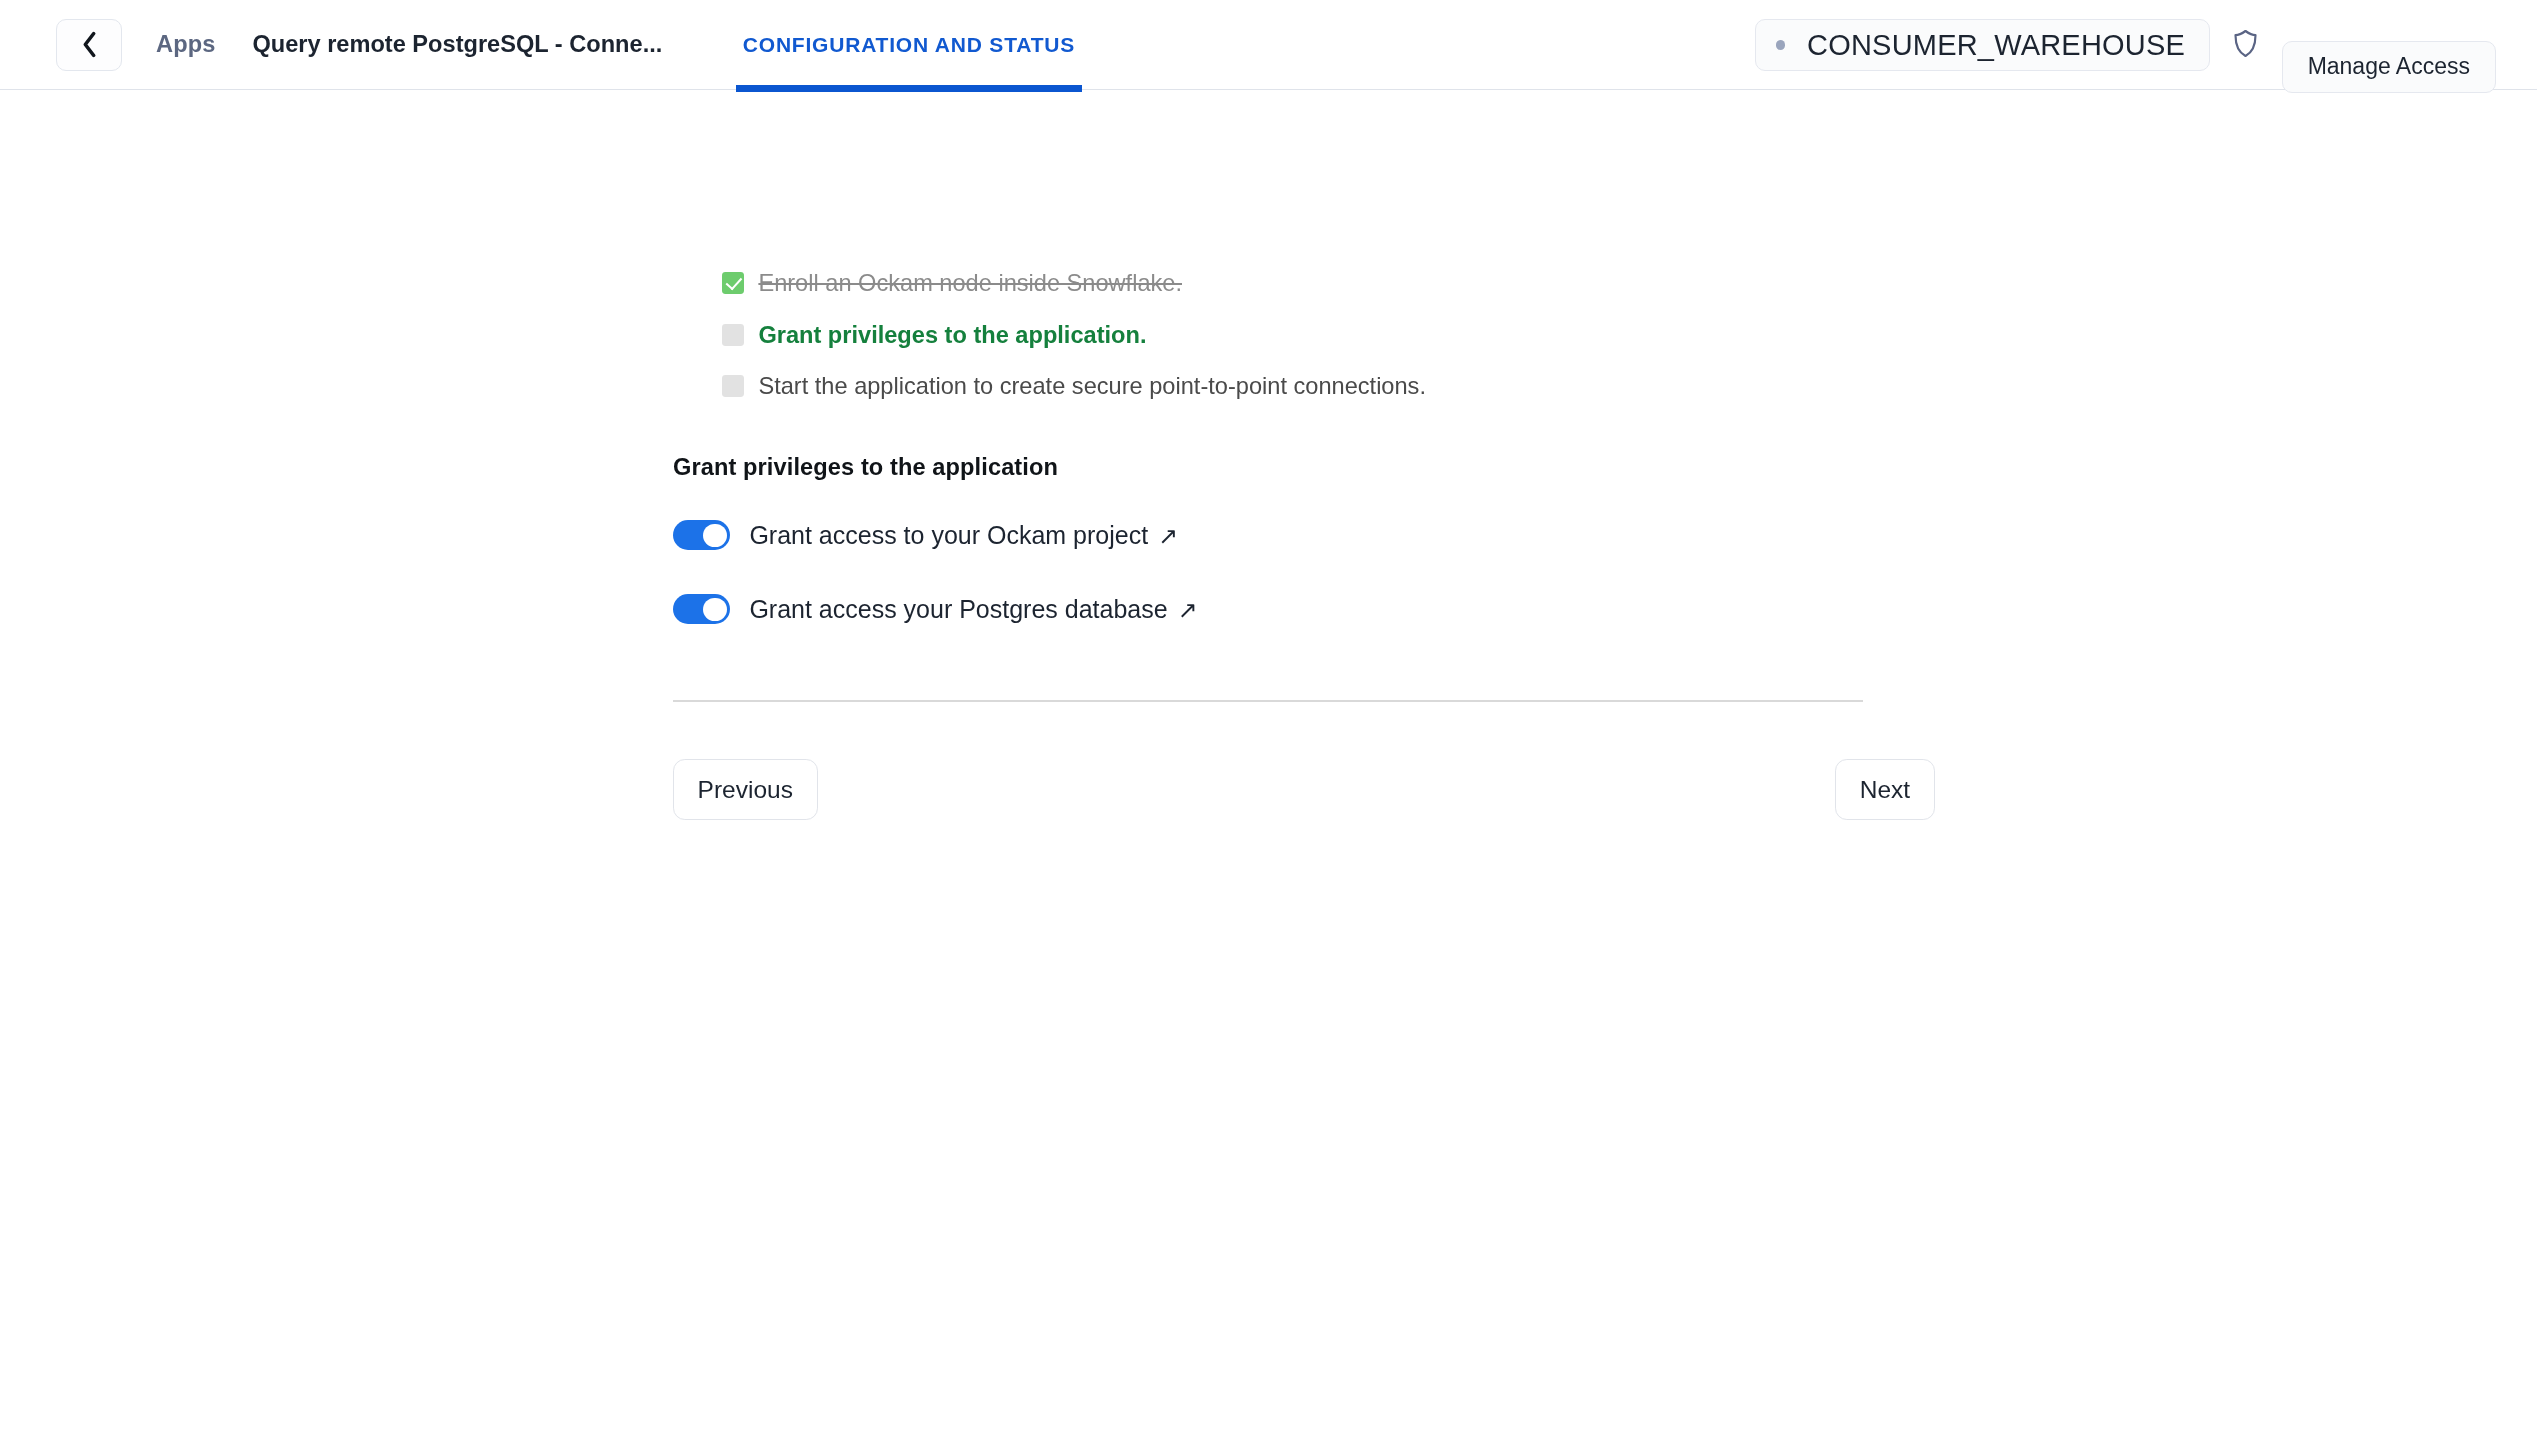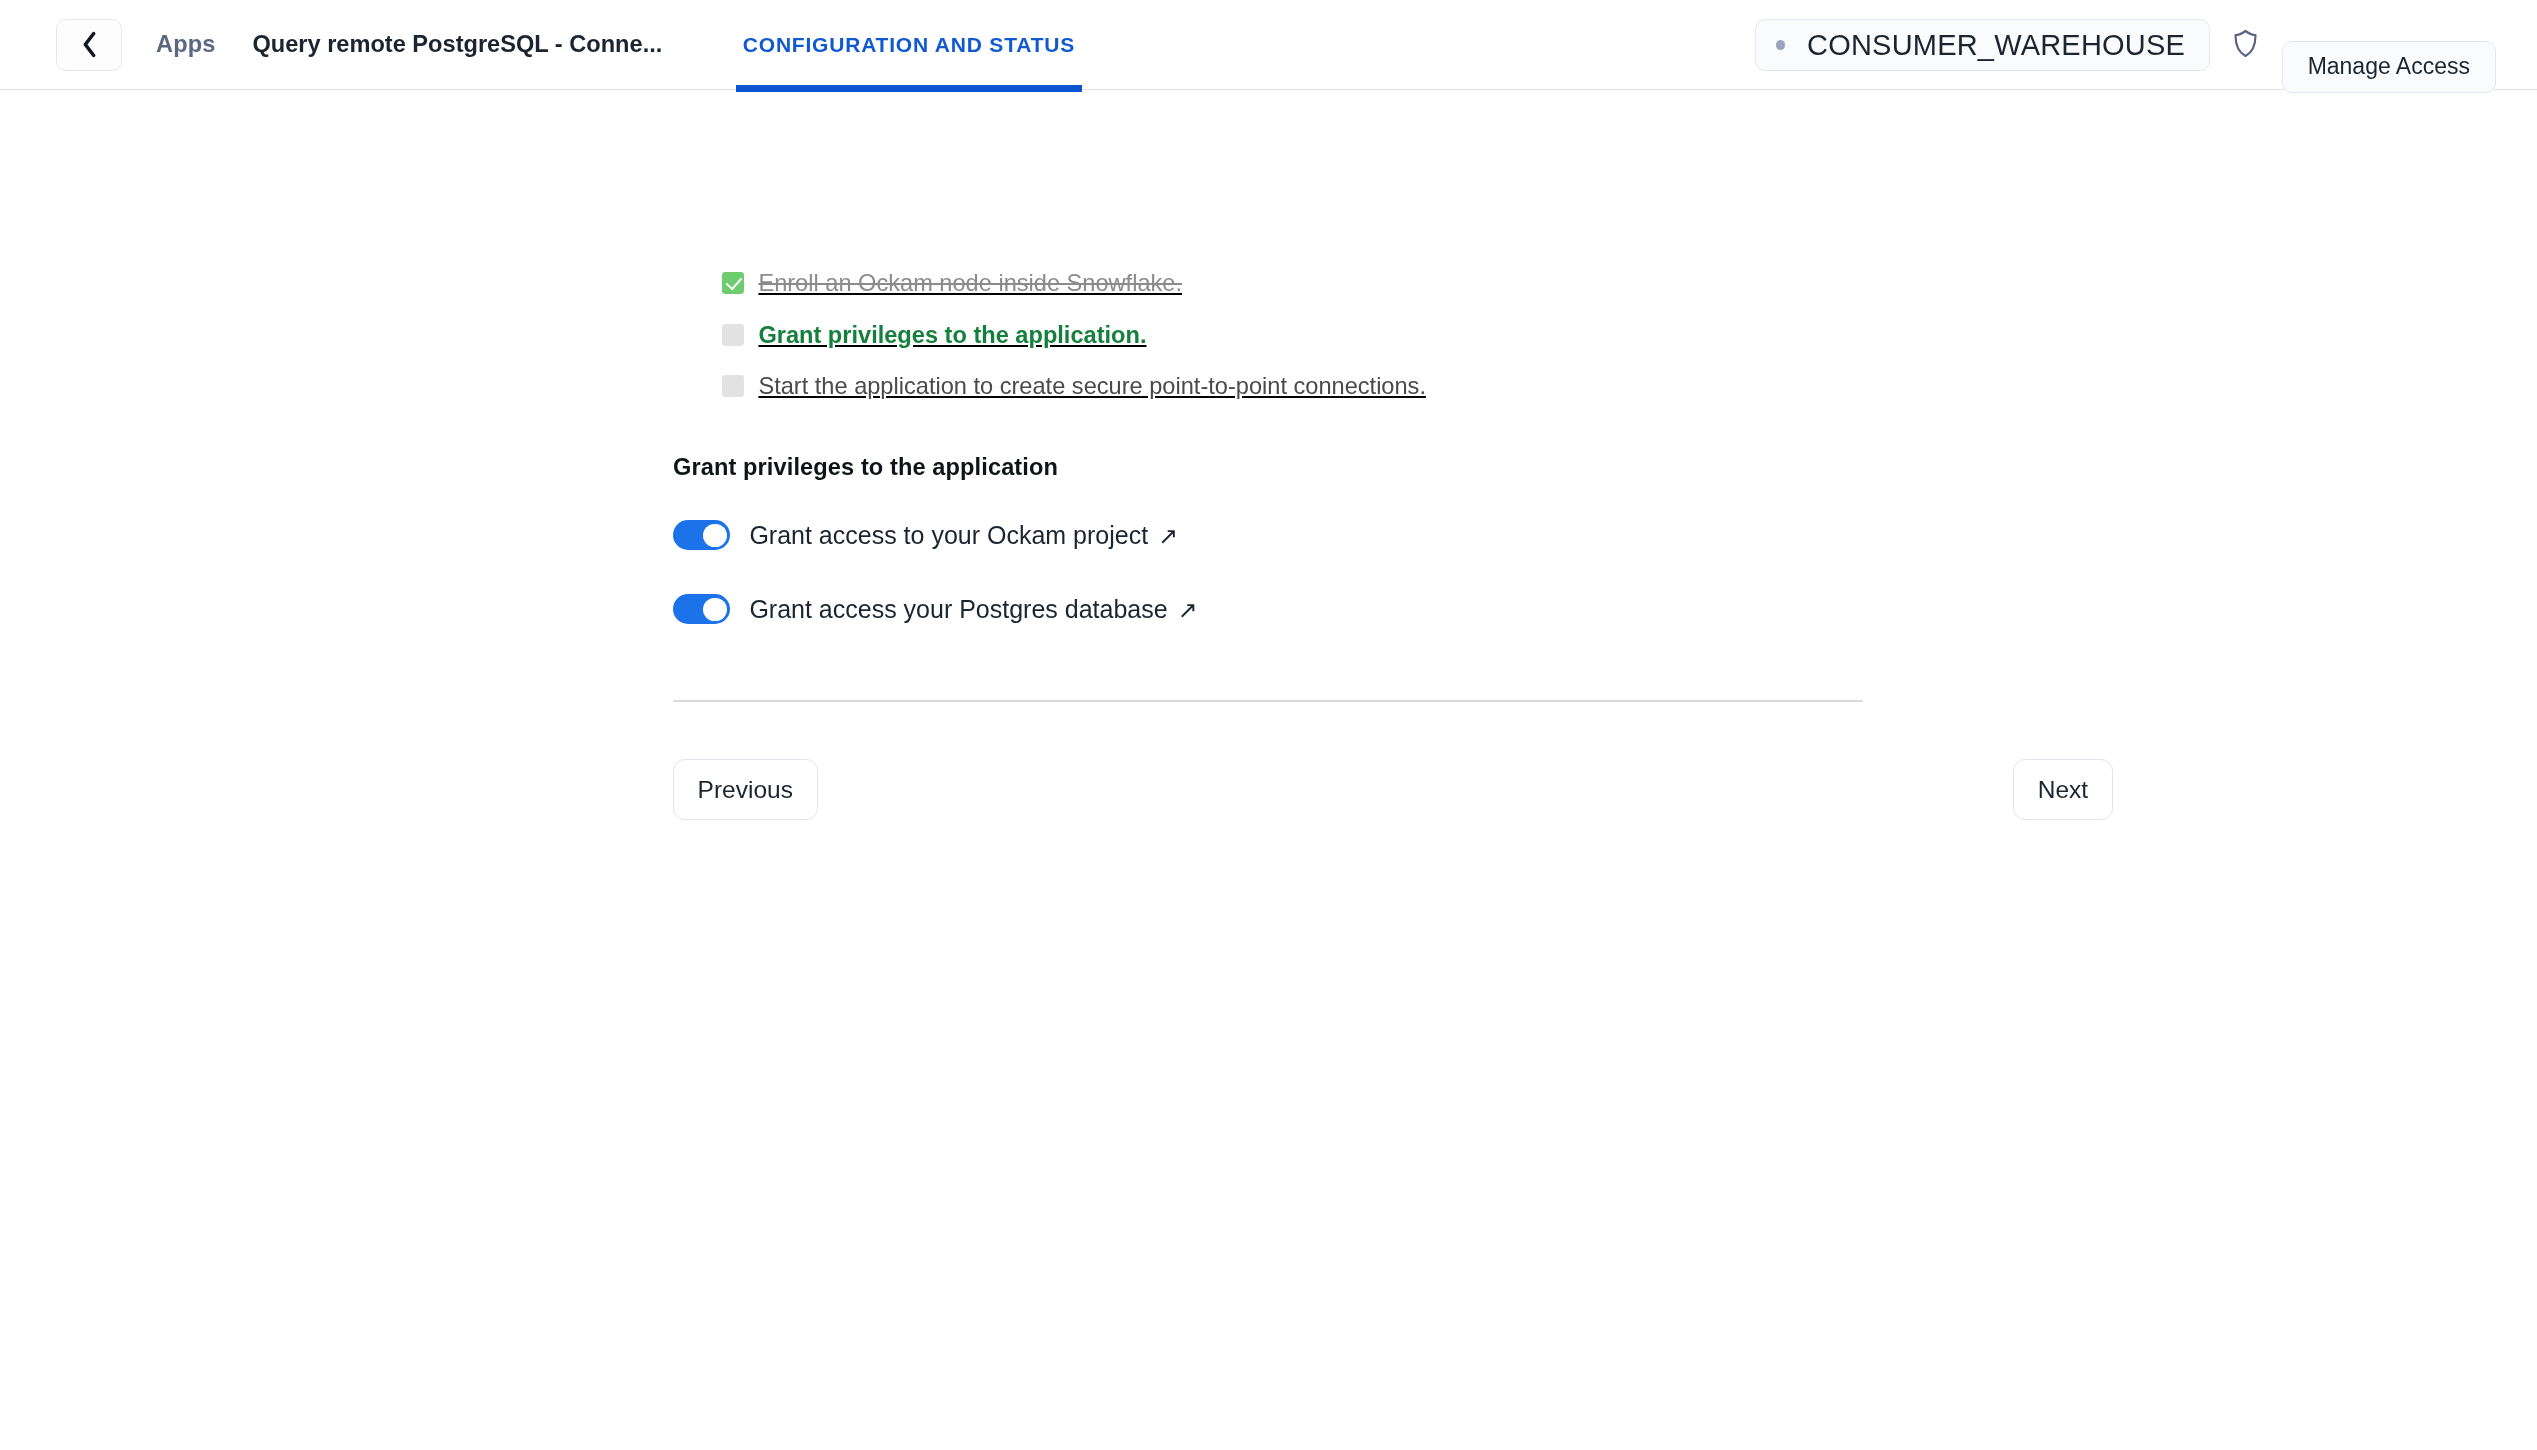--- a/index.html
+++ b/index.html
@@ -168,21 +168,21 @@
   }
 
   .content-col {
     position: absolute;
     left: 673px;
     top: 0;
     width: 1190px;
   }
 
   
-  .checklist { padding-top: 176px; text-decoration: underline; }
+  .checklist { padding-top: 176px; }
 
   .check-item {
     display: flex;
     align-items: flex-start;
     margin-bottom: 17.7px;
     padding-left: 49px;
   }
   .check-item:last-child { margin-bottom: 0; }
 
   .check-box {
@@ -284,21 +284,21 @@
   
   .divider {
     margin-top: 76px;
     height: 1.7px;
     background: #d9d9d9;
     width: 1190px;
   }
 
   .footer-actions {
     margin-top: 57px;
-    width: 1440px;
+    width: 1262px;
     display: flex;
     justify-content: space-between;
     align-items: center;
   }
 
   .nav-btn {
     height: 61px;
     min-width: 100px;
     padding: 0 23.6px;
     display: flex;

